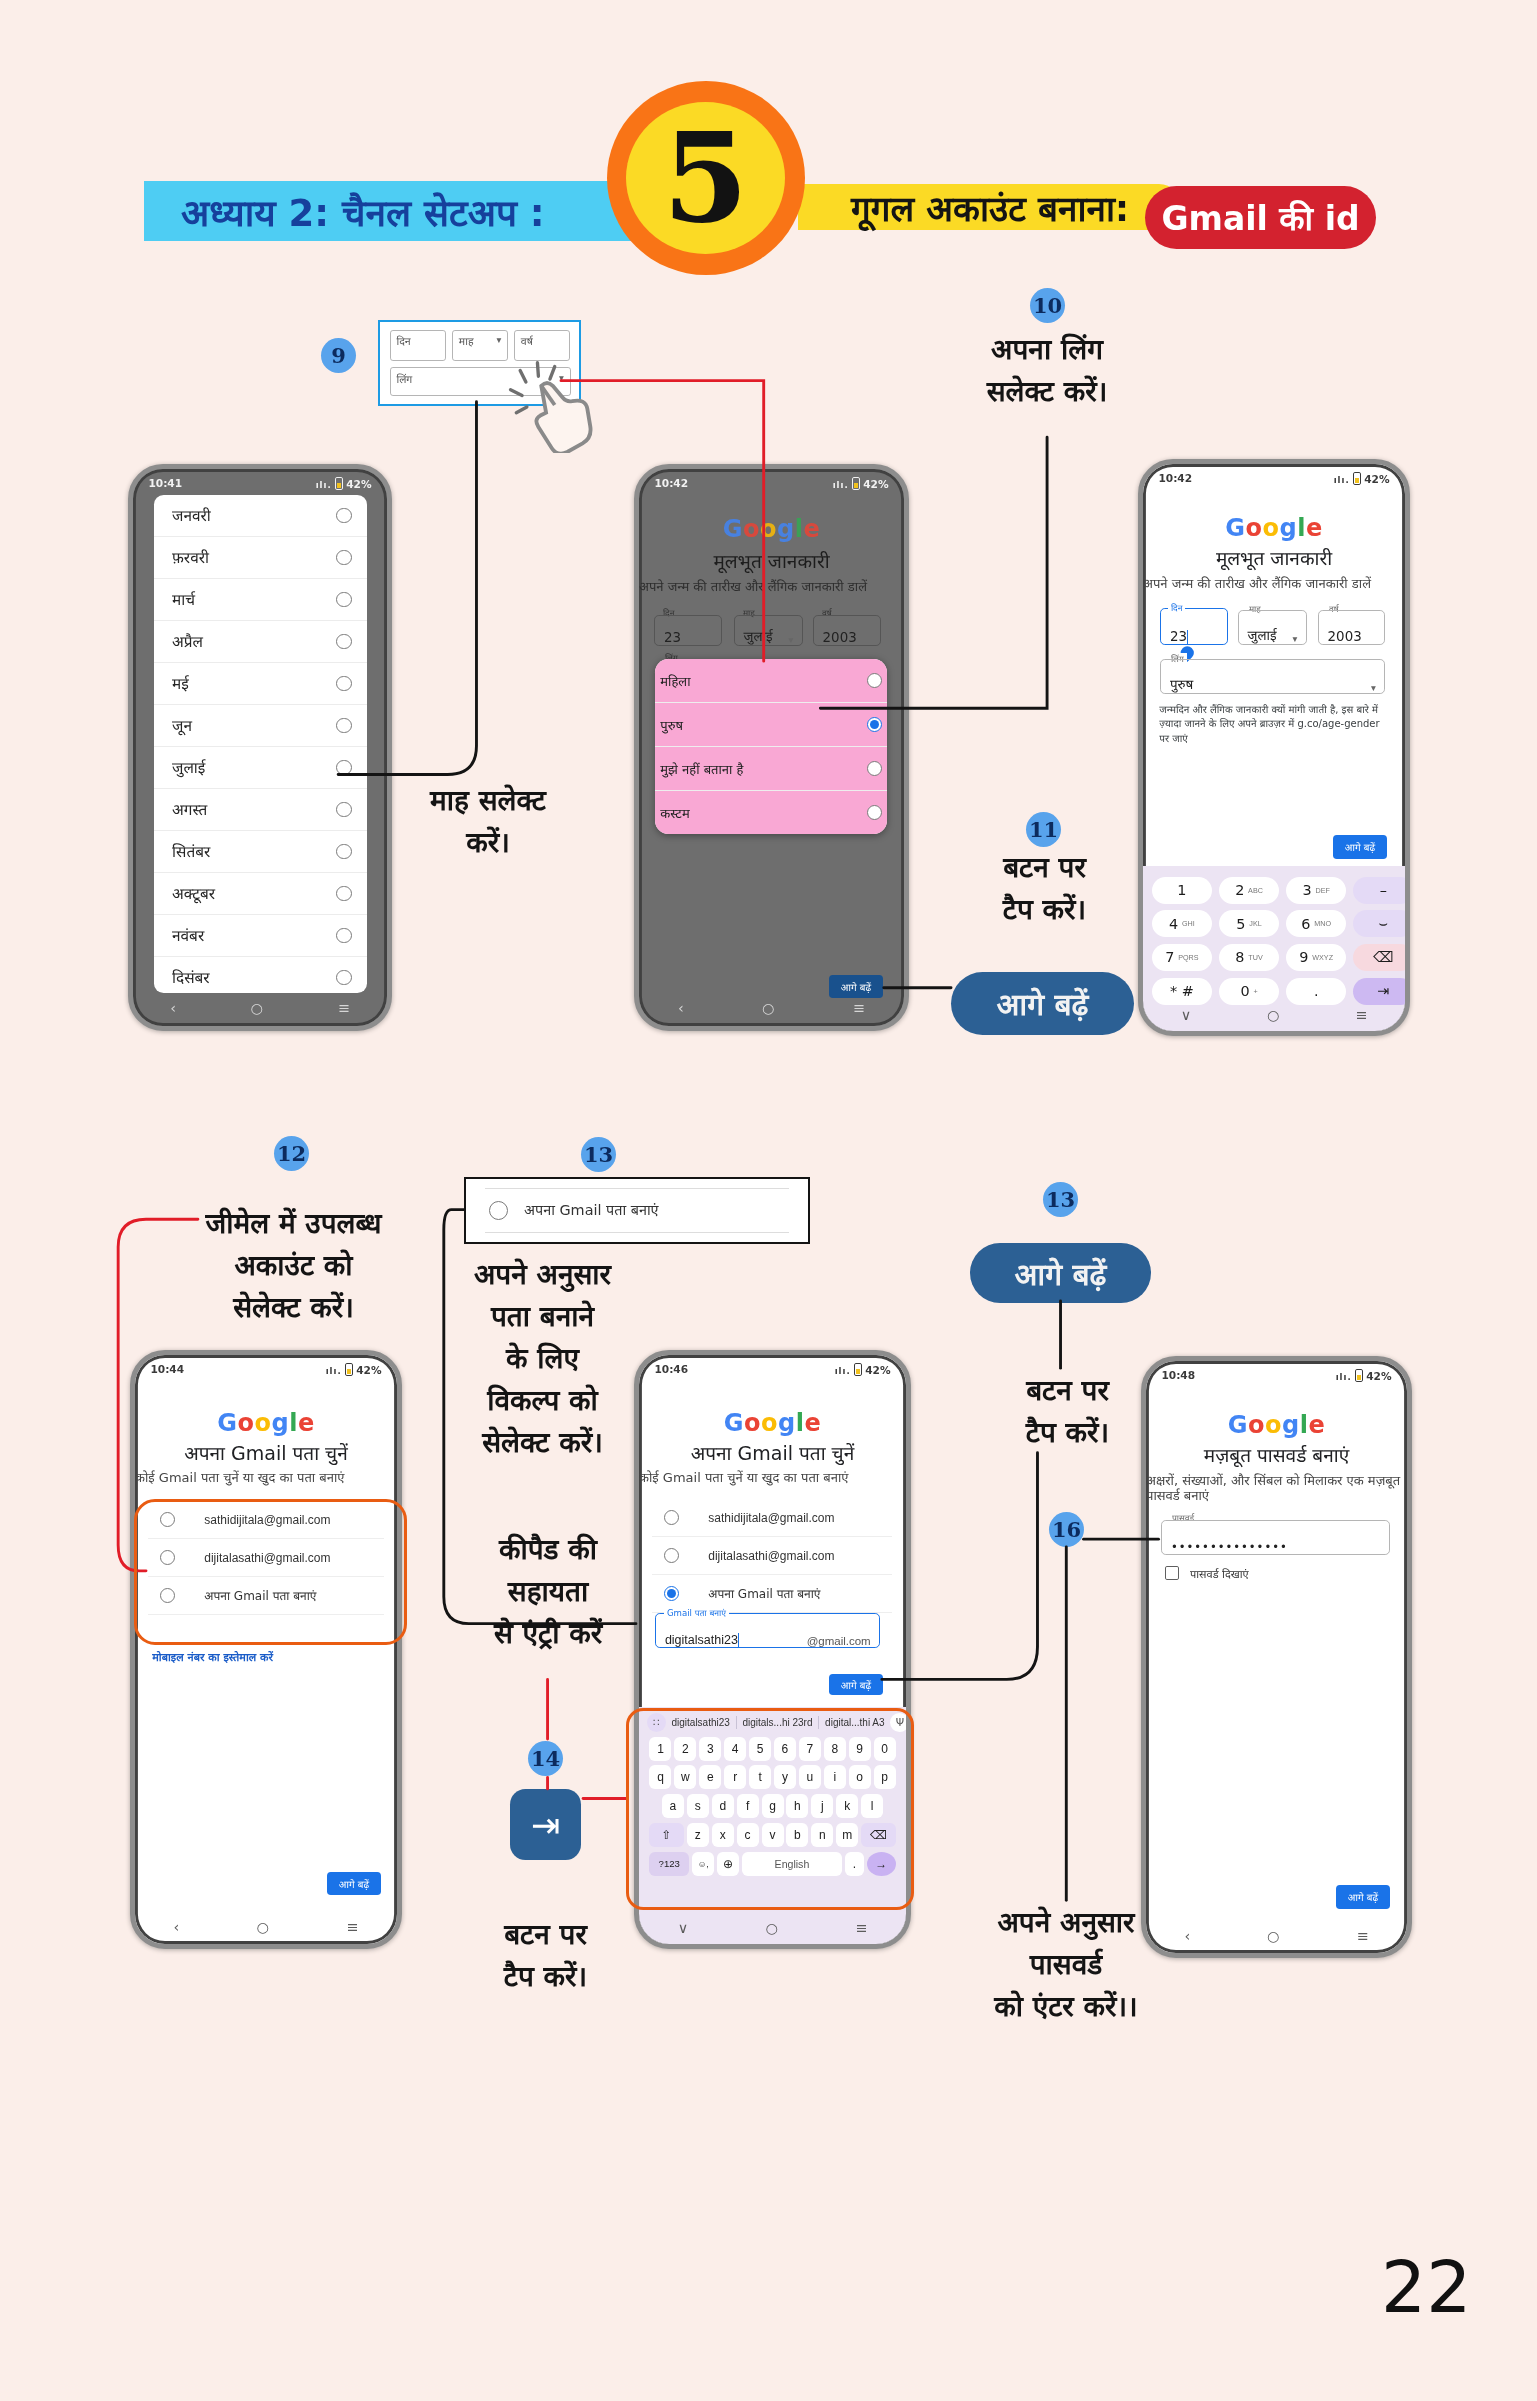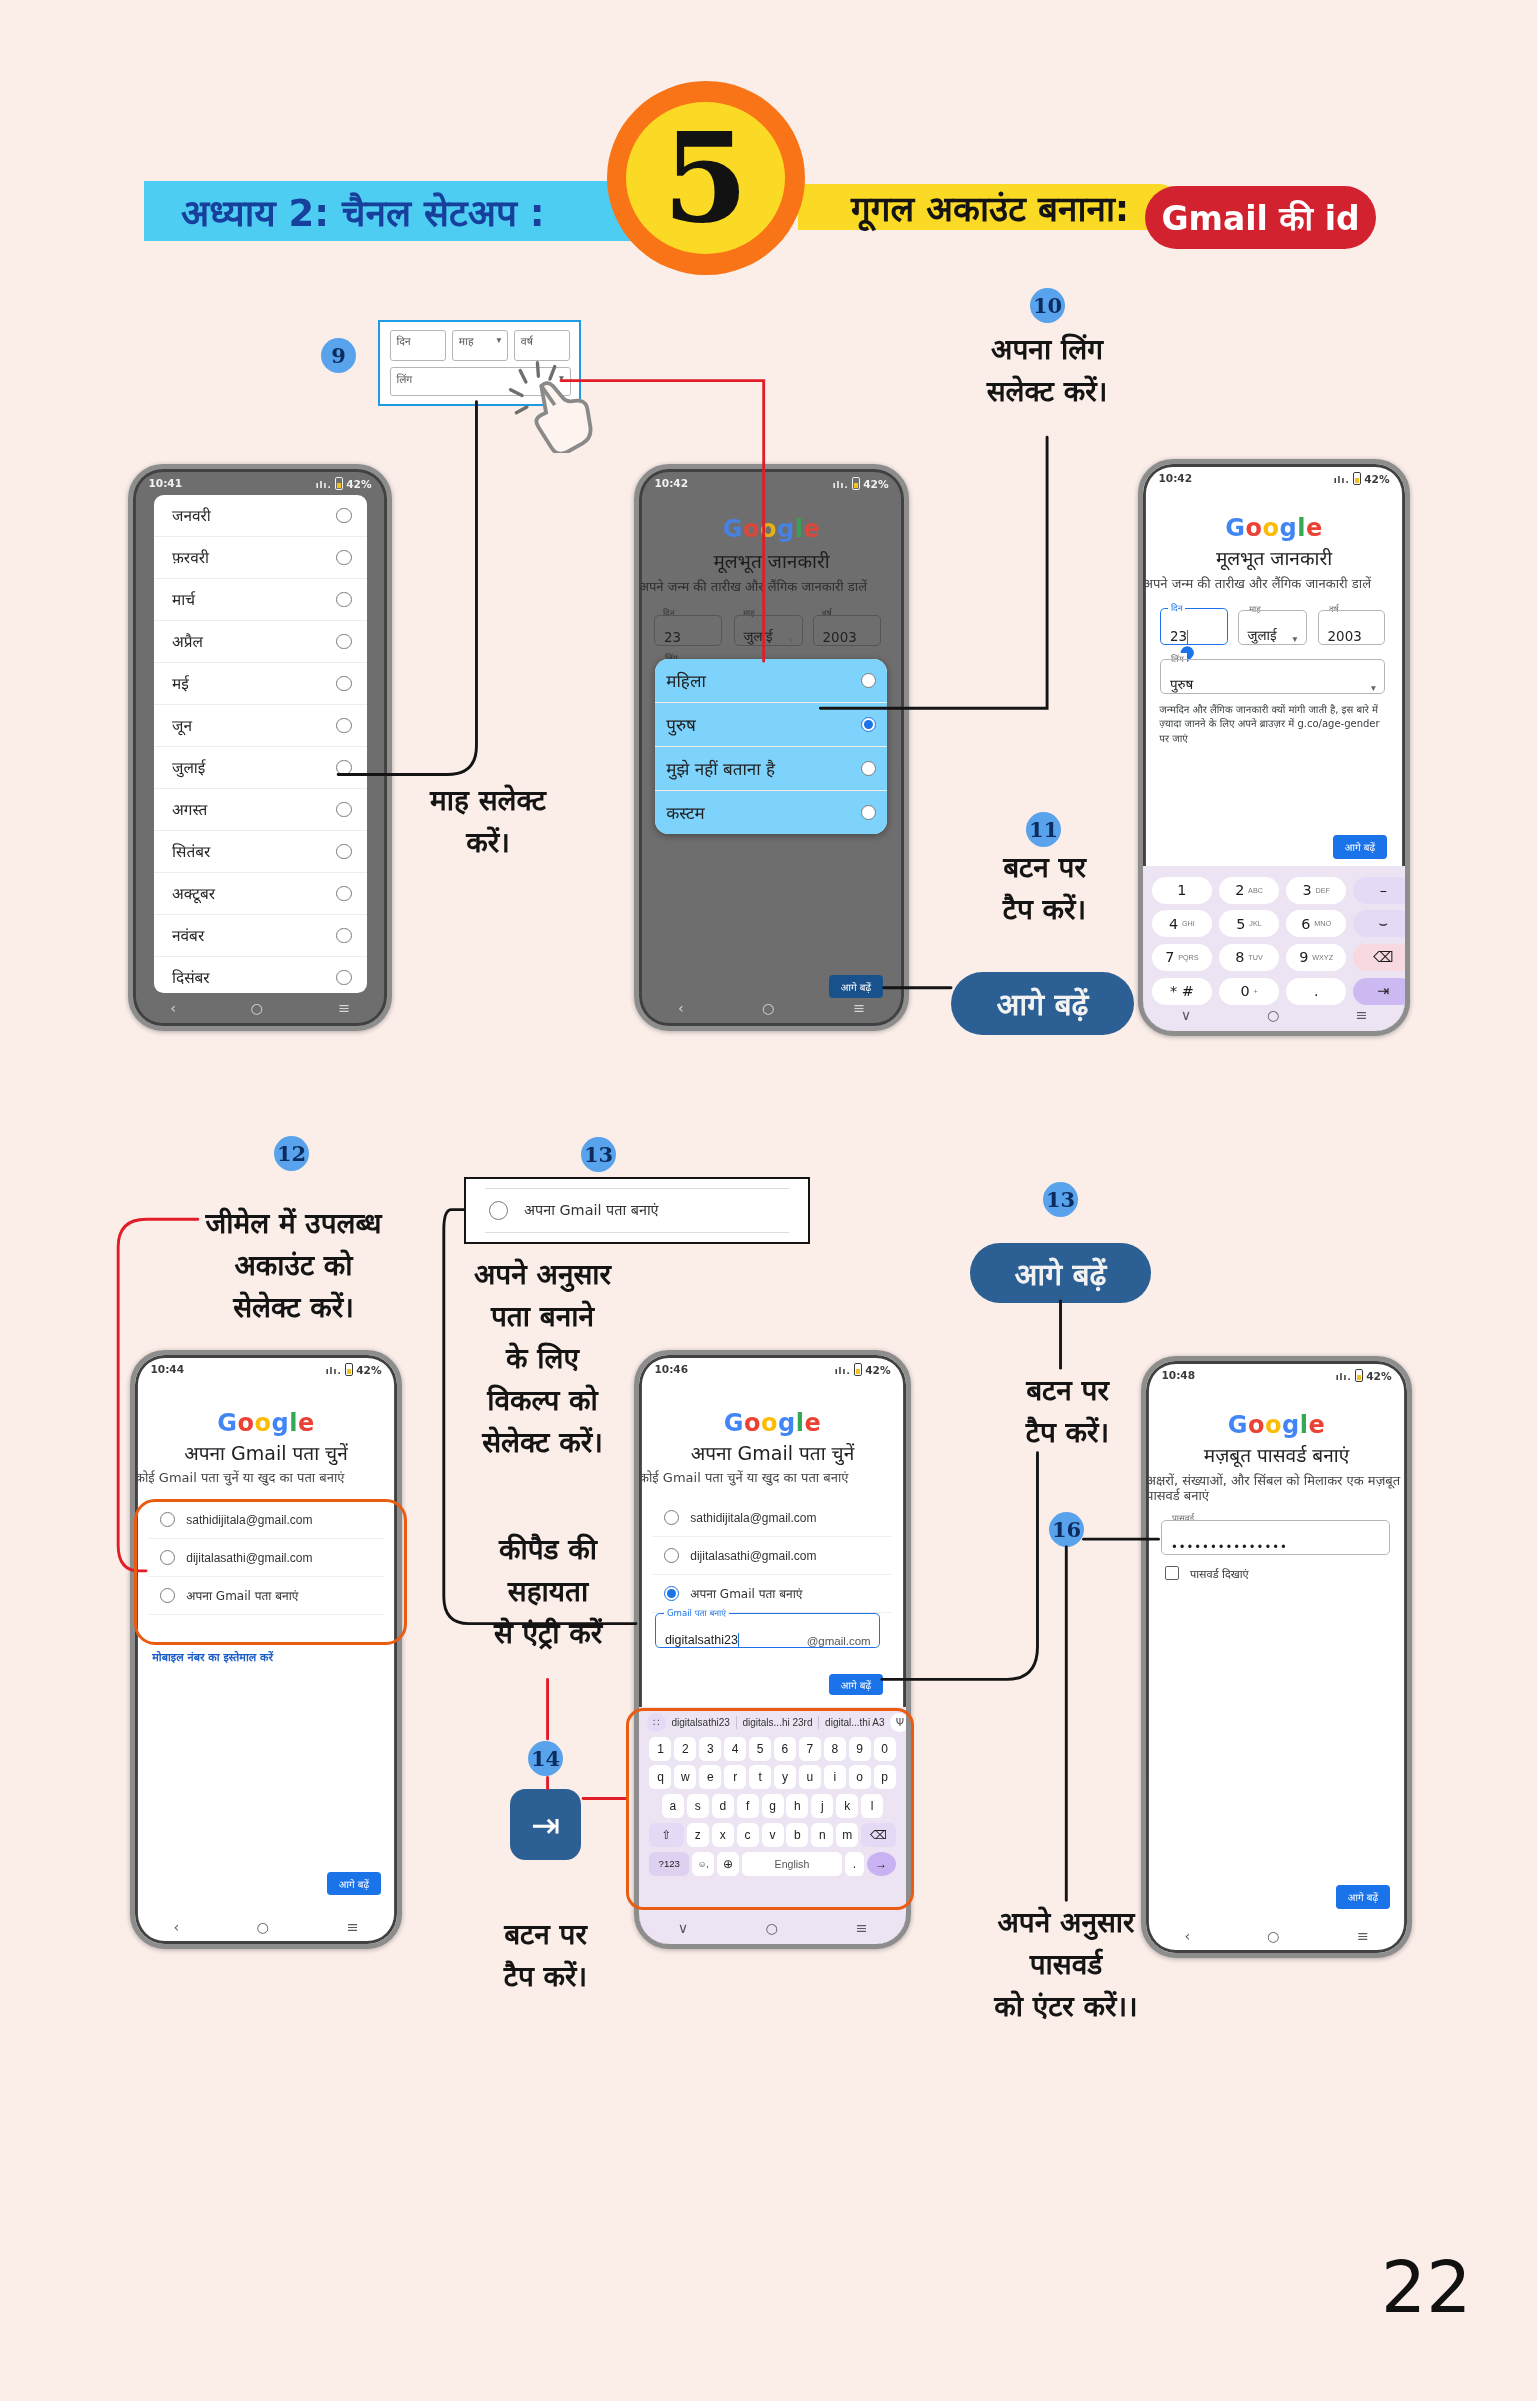--- a/index.html
+++ b/index.html
@@ -30,22 +30,22 @@
   
   .glogo{font-size:24px;font-weight:600;letter-spacing:0.5px}
   .gtitle{font-size:19px;color:#202124;text-align:center}
   .gsub{font-size:13px;color:#454545;}
   
   .mrow{display:flex;align-items:center;justify-content:space-between;height:41px;padding:0 15.4px 0 18px;border-bottom:1px solid #ececec}
   .mlabel{font-size:15.4px;color:#262626}
   .radio{width:15.4px;height:15.4px;border:1.9px solid #7a7a7a;border-radius:50%;box-sizing:border-box;flex:none;background:#fff}
   .radio.sel{border-color:#1a73e8;position:relative}
   .radio.sel::after{content:"";position:absolute;inset:1.9px;background:#1a73e8;border-radius:50%}
-  .drow{display:flex;align-items:center;justify-content:space-between;height:43px;padding:0 11px;border-bottom:1px solid #eee;font-size:17px;color:#222;background:#7dd3fc}
-  .orow{display:flex;align-items:center;height:37px;border-bottom:1px solid #eee;font-size:12px;color:#333;gap:11px}
+  .drow{display:flex;align-items:center;justify-content:space-between;height:43px;padding:0 5px;border-bottom:1px solid #eee;font-size:13px;color:#222;background:#f9a8d4}
+  .orow{display:flex;align-items:center;height:37px;border-bottom:1px solid #eee;font-size:12px;color:#333;gap:29px}
   .fieldbox{border:1px solid #b5b5b5;border-radius:4.8px;position:absolute;box-sizing:border-box;display:flex;align-items:flex-end;padding:0 8.6px;font-size:13.4px;color:#222}
   .flabel{position:absolute;font-size:8.6px;color:#666;padding:0 2.9px;background:#fff}
   .caret{margin-left:auto;font-size:9.6px;color:#666}
   .btn{background:#1a73e8;color:#fff;border-radius:3.8px;display:flex;align-items:center;justify-content:center;font-size:10px;position:absolute}
   .btn-dim{background:#19518d}
   .cursorbar{display:inline-block;width:1.4px;height:14.4px;background:#1a73e8;vertical-align:-1.9px}
   .drophandle{position:absolute;width:12.5px;height:12.5px;background:#1a73e8;border-radius:0 50% 50% 50%;transform:rotate(225deg)}
   
   .kpgrid{position:absolute;display:grid;grid-template-columns:repeat(4,1fr);gap:6.7px;padding:9.6px 8.6px}
   .kp{background:#fff;border-radius:14.4px;height:27px;display:flex;align-items:center;justify-content:center;gap:3.8px;font-size:14.4px;color:#1c1c1c}

